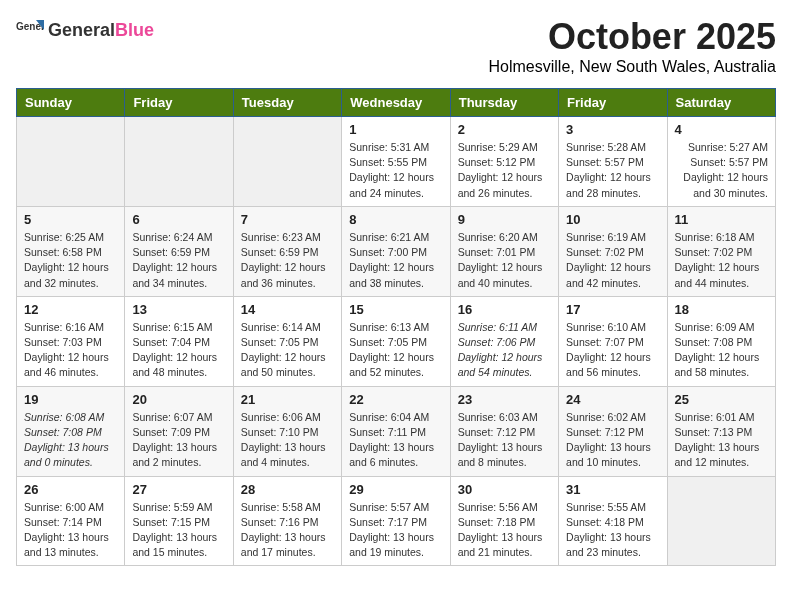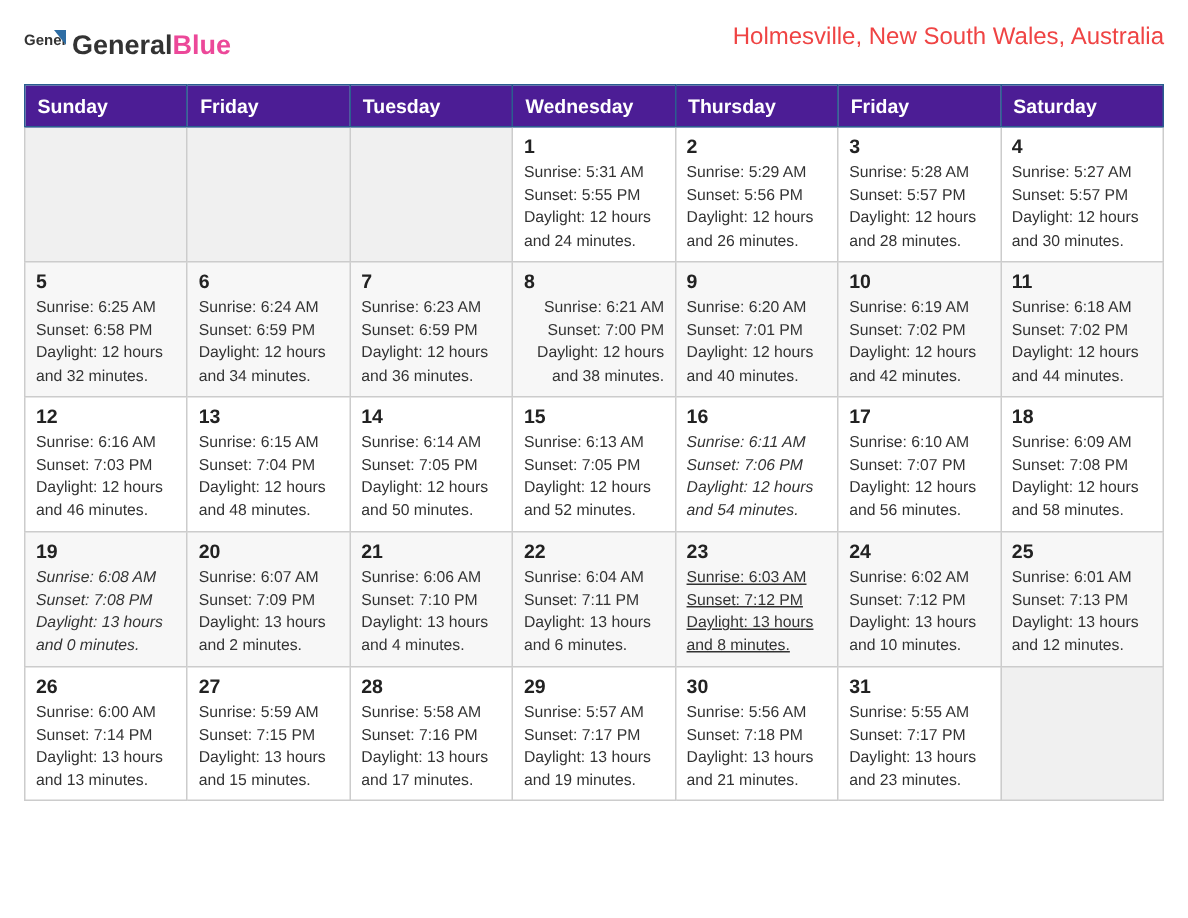--- a/index.html
+++ b/index.html
@@ -28,29 +28,29 @@
     .title-area {
       text-align: right;
     }
     .month-title {
       font-size: 36px;
       font-weight: bold;
       color: #222;
     }
     .location-title {
       font-size: 16px;
-      color: #ef4444;
+      color: #000000;
     }
     .calendar {
       width: 100%;
       border-collapse: collapse;
       border: 1px solid #ccc;
     }
     .calendar th {
-      background-color: #4c1d95;
+      background-color: #4d7c0f;
       color: #fff;
       text-align: left;
       padding: 6px 8px;
       font-size: 13px;
       font-weight: bold;
       border: 1px solid #2a5e8f;
     }
     .calendar td {
       vertical-align: top;
       padding: 5px 7px;
@@ -84,20 +84,21 @@
   <div class="logo">
     <svg class="logo-icon" viewBox="0 0 28 28" xmlns="http://www.w3.org/2000/svg">
       <text x="0" y="14" font-size="10" font-weight="bold" fill="#333">General</text>
       <polygon points="20,4 28,4 28,14" fill="#2e6da4"></polygon>
     </svg>
     <div>
       <span style="font-size:18px;font-weight:bold;color:#333;">General</span><span style="font-size:18px;font-weight:bold;color:#ec4899;">Blue</span>
     </div>
   </div>
   <div class="title-area">
+    <div class="month-title">October 2025</div>
     <div class="location-title">Holmesville, New South Wales, Australia</div>
   </div>
 </div>
 
 <table class="calendar">
   <thead>
     <tr>
     <th>Sunday</th>
         <th>Friday</th>
         <th>Tuesday</th>
@@ -115,34 +116,34 @@
         <td>
           <div class="day-number">1</div>
           <div class="day-info" style="white-space: pre-line;">Sunrise: 5:31 AM
 Sunset: 5:55 PM
 Daylight: 12 hours
 and 24 minutes.</div>
         </td>
         <td>
           <div class="day-number">2</div>
           <div class="day-info" style="white-space: pre-line;">Sunrise: 5:29 AM
-Sunset: 5:56 PM
+Sunset: 5:12 PM
 Daylight: 12 hours
 and 26 minutes.</div>
         </td>
         <td>
           <div class="day-number">3</div>
           <div class="day-info" style="white-space: pre-line;">Sunrise: 5:28 AM
 Sunset: 5:57 PM
 Daylight: 12 hours
 and 28 minutes.</div>
         </td>
         <td>
           <div class="day-number">4</div>
-          <div class="day-info" style="white-space: pre-line;">Sunrise: 5:27 AM
+          <div class="day-info" style="white-space: pre-line; text-align: right;">Sunrise: 5:27 AM
 Sunset: 5:57 PM
 Daylight: 12 hours
 and 30 minutes.</div>
         </td>
       </tr>
       <tr>
         <td>
           <div class="day-number">5</div>
           <div class="day-info" style="white-space: pre-line;">Sunrise: 6:25 AM
 Sunset: 6:58 PM
@@ -158,21 +159,21 @@
         </td>
         <td>
           <div class="day-number">7</div>
           <div class="day-info" style="white-space: pre-line;">Sunrise: 6:23 AM
 Sunset: 6:59 PM
 Daylight: 12 hours
 and 36 minutes.</div>
         </td>
         <td>
           <div class="day-number">8</div>
-          <div class="day-info" style="white-space: pre-line; text-align: right;">Sunrise: 6:21 AM
+          <div class="day-info" style="white-space: pre-line;">Sunrise: 6:21 AM
 Sunset: 7:00 PM
 Daylight: 12 hours
 and 38 minutes.</div>
         </td>
         <td>
           <div class="day-number">9</div>
           <div class="day-info" style="white-space: pre-line;">Sunrise: 6:20 AM
 Sunset: 7:01 PM
 Daylight: 12 hours
 and 40 minutes.</div>
@@ -267,21 +268,21 @@
         </td>
         <td>
           <div class="day-number">22</div>
           <div class="day-info" style="white-space: pre-line;">Sunrise: 6:04 AM
 Sunset: 7:11 PM
 Daylight: 13 hours
 and 6 minutes.</div>
         </td>
         <td>
           <div class="day-number">23</div>
-          <div class="day-info" style="white-space: pre-line; text-decoration: underline;">Sunrise: 6:03 AM
+          <div class="day-info" style="white-space: pre-line;">Sunrise: 6:03 AM
 Sunset: 7:12 PM
 Daylight: 13 hours
 and 8 minutes.</div>
         </td>
         <td>
           <div class="day-number">24</div>
           <div class="day-info" style="white-space: pre-line;">Sunrise: 6:02 AM
 Sunset: 7:12 PM
 Daylight: 13 hours
 and 10 minutes.</div>
@@ -326,20 +327,20 @@
         <td>
           <div class="day-number">30</div>
           <div class="day-info" style="white-space: pre-line;">Sunrise: 5:56 AM
 Sunset: 7:18 PM
 Daylight: 13 hours
 and 21 minutes.</div>
         </td>
         <td>
           <div class="day-number">31</div>
           <div class="day-info" style="white-space: pre-line;">Sunrise: 5:55 AM
-Sunset: 7:17 PM
+Sunset: 4:18 PM
 Daylight: 13 hours
 and 23 minutes.</div>
         </td>
         <td class="empty-cell"></td>
       </tr>
     </tbody>
 </table>
 
 </body></html>

